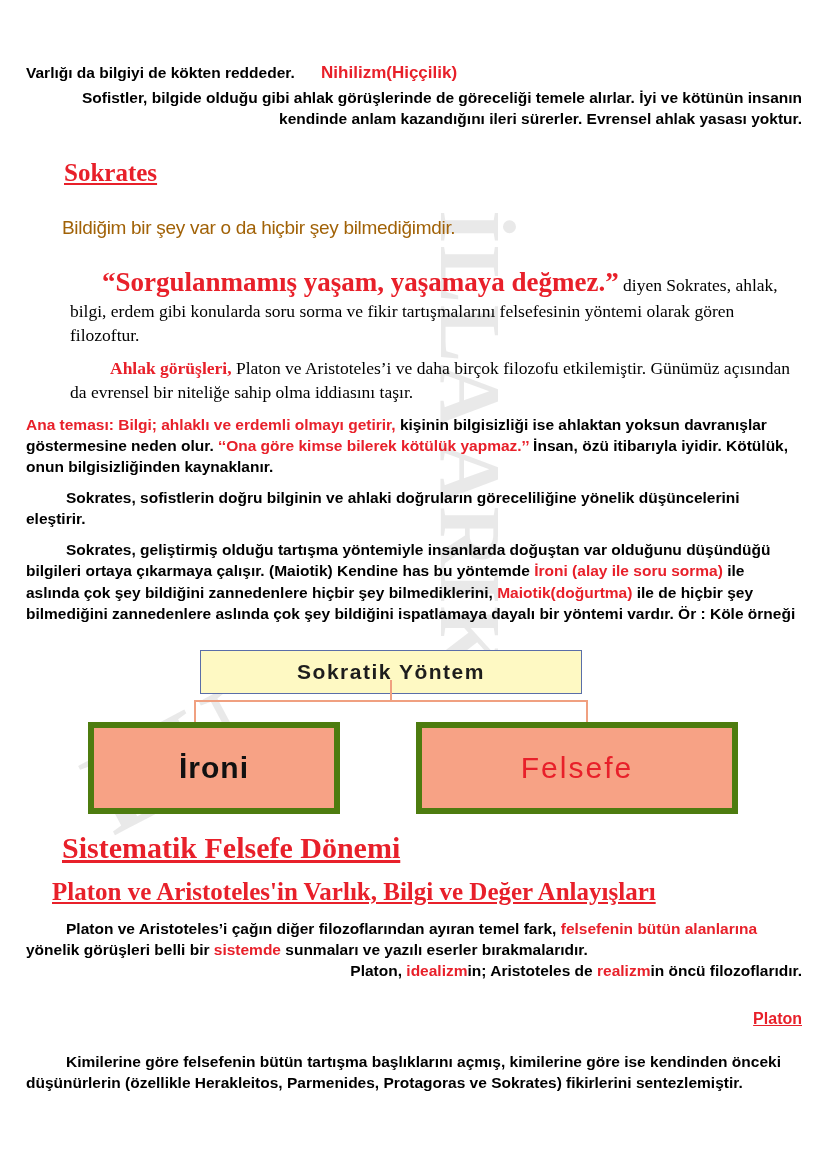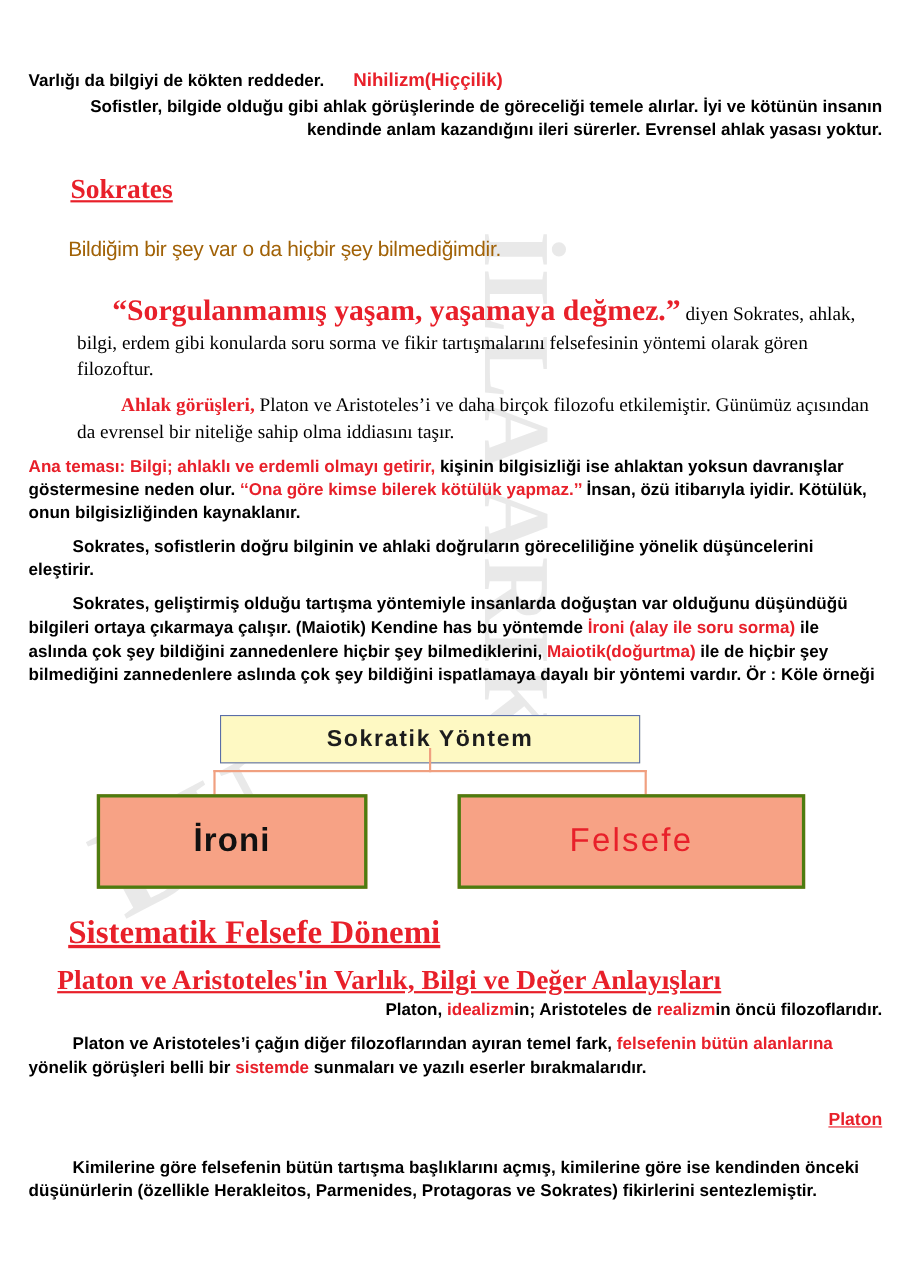--- a/index.html
+++ b/index.html
@@ -176,21 +176,21 @@
     left: 560px;
     top: 66px;
     width: 2px;
     height: 24px;
   }
   .node-left, .node-right {
     position: absolute;
     top: 88px;
     height: 80px;
     background: #f7a285;
-    border: 3px solid #4d7c0f;
+    border: 6px solid #4d7c0f;
     display: flex;
     align-items: center;
     justify-content: center;
   }
   .node-left {
     left: 62px;
     width: 240px;
   }
   .node-right {
     left: 390px;
@@ -303,32 +303,32 @@
       </div>
       <div class="node-right">
         <span>Felsefe</span>
       </div>
     </div>
 
     <p class="h-sistematik">Sistematik Felsefe Dönemi</p>
 
     <p class="h-platon-aristo">Platon ve Aristoteles'in Varlık, Bilgi ve Değer Anlayışları</p>
 
-    <p class="sans-run indent">
-      <span>Platon,</span>
-      <span class="red">idealizm</span><span>in; Aristoteles de</span>
-      <span class="red">realizm</span><span>in öncü filozoflarıdır.</span>
-    </p>
-
     <p class="sans-run indent-lg block-mt">
       <span>Platon ve Aristoteles’i çağın diğer filozoflarından ayıran temel fark,</span>
       <span class="red">felsefenin bütün alanlarına</span>
       <span>yönelik görüşleri belli bir</span>
       <span class="red">sistemde</span>
       <span>sunmaları ve yazılı eserler bırakmalarıdır.</span>
     </p>
 
+    <p class="sans-run indent">
+      <span>Platon,</span>
+      <span class="red">idealizm</span><span>in; Aristoteles de</span>
+      <span class="red">realizm</span><span>in öncü filozoflarıdır.</span>
+    </p>
+
     <p class="h-platon">Platon</p>
 
     <p class="sans-run indent-lg block-mt-lg">Kimilerine göre felsefenin bütün tartışma başlıklarını açmış, kimilerine göre ise kendinden önceki düşünürlerin (özellikle Herakleitos, Parmenides, Protagoras ve Sokrates)  fikirlerini sentezlemiştir.</p>
 
   </div>
 </div>
 
 </body></html>

